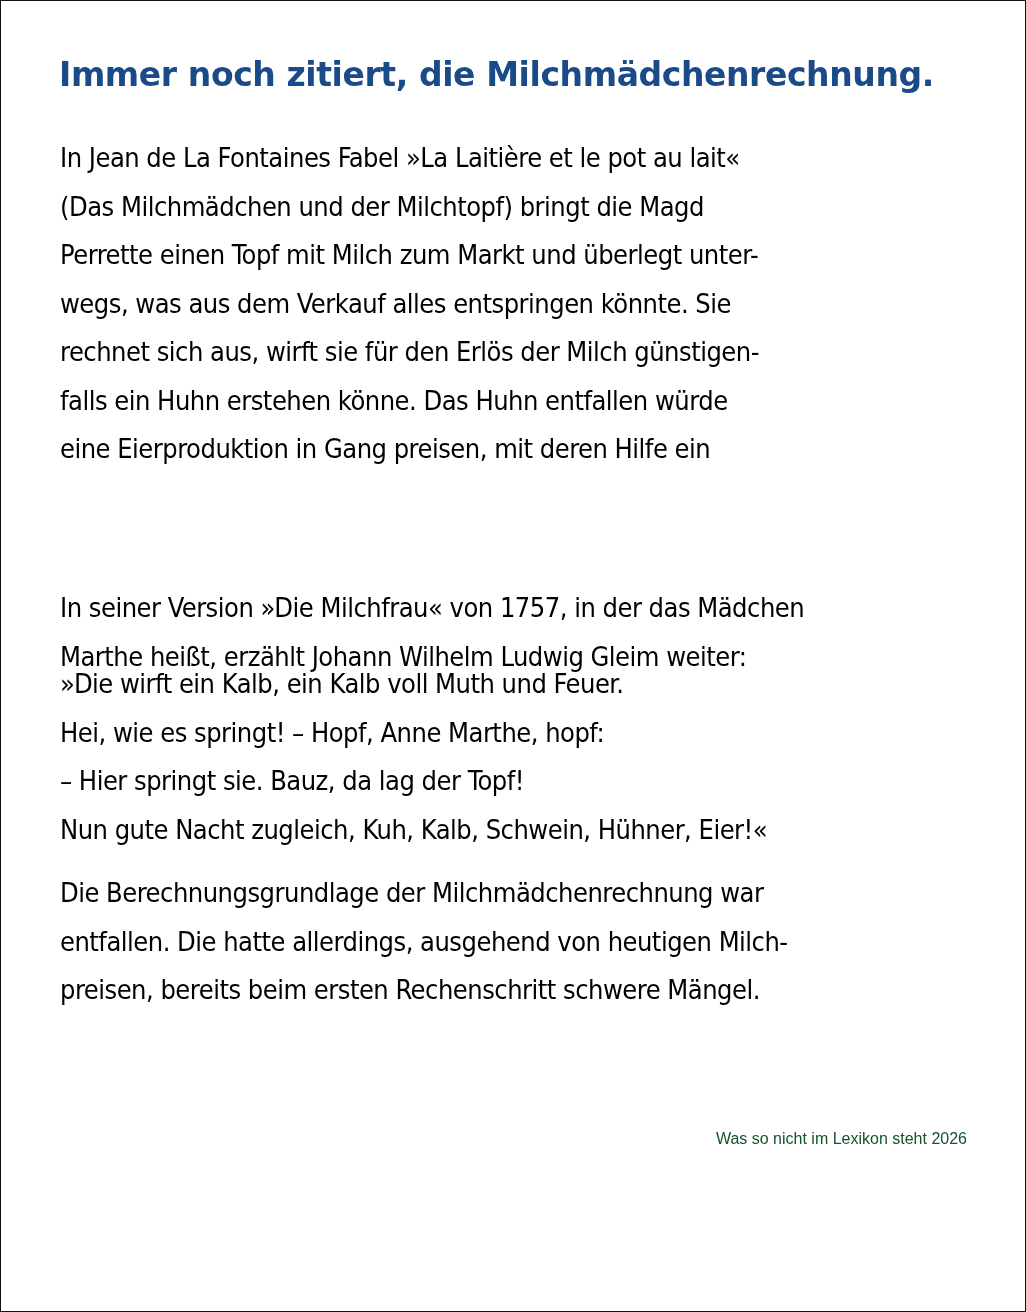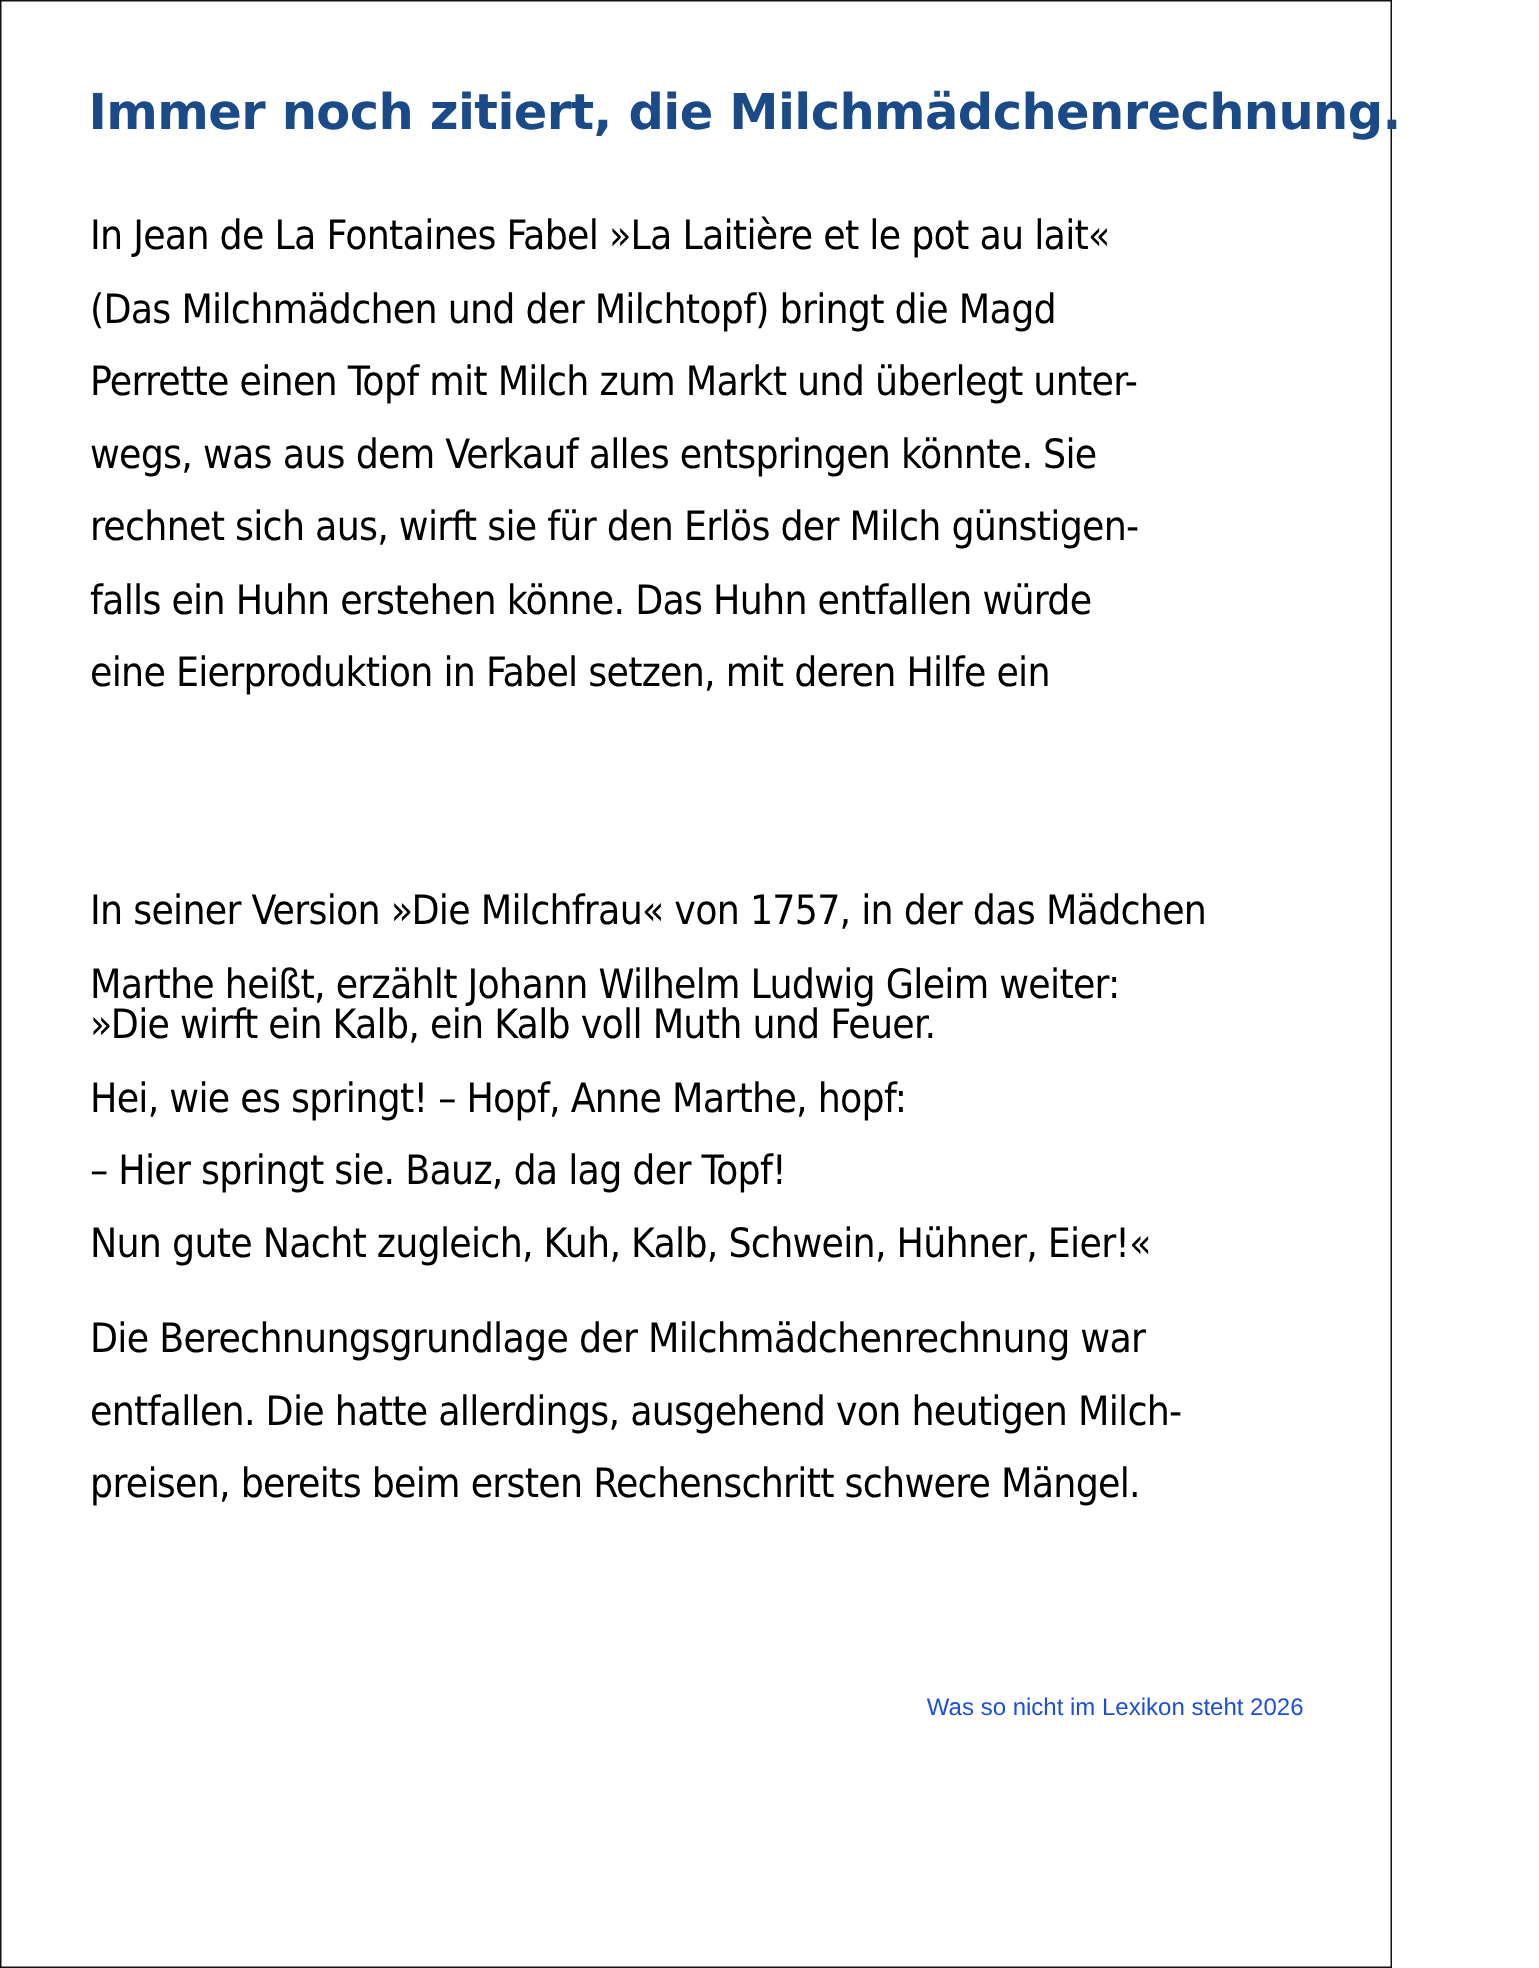--- a/index.html
+++ b/index.html
@@ -1,20 +1,20 @@
 <!DOCTYPE html>
 <html><head>
   <meta charset="utf-8">
   <style>
     html, body { margin: 0; padding: 0; background: #ffffff; }
     body { width: 1026px; height: 1312px; overflow: hidden; }
     .page {
       position: relative;
       box-sizing: border-box;
-      width: 928px;
+      width: 1026px;
       height: 1312px;
       border: 1.5px solid #111;
       background: #fff;
       font-family: "DejaVu Sans", sans-serif;
       color: #2a2a2a;
     }
     .title {
       position: absolute;
       left: 58px;
       top: 50px;
@@ -42,38 +42,38 @@
     .p1 { top: 133px; }
     .p2 { top: 535px; margin-top: 48px; }
     .p3 { top: 659px; }
     .p4 { top: 868px; }
     .footer {
       position: absolute;
       right: 58px;
       top: 1129px;
       font-family: "Liberation Sans", sans-serif;
       font-size: 16px;
-      color: #1d4ed8;
+      color: #14532d;
       white-space: nowrap;
     }
   </style>
 </head>
 <body>
 
 <div class="page">
   <h1 class="title">Immer noch zitiert, die Milchmädchenrechnung.</h1>
 
   <p class="para p1">
     <span class="line">In Jean de La Fontaines Fabel »La Laitière et le pot au lait«</span>
     <span class="line">(Das Milchmädchen und der Milchtopf) bringt die Magd</span>
     <span class="line">Perrette einen Topf mit Milch zum Markt und überlegt unter-</span>
     <span class="line">wegs, was aus dem Verkauf alles entspringen könnte. Sie</span>
     <span class="line">rechnet sich aus, wirft sie für den Erlös der Milch günstigen-</span>
     <span class="line">falls ein Huhn erstehen könne. Das Huhn entfallen würde</span>
-    <span class="line">eine Eierproduktion in Fabel setzen, mit deren Hilfe ein</span>
+    <span class="line">eine Eierproduktion in Gang preisen, mit deren Hilfe ein</span>
   </p>
 
   <p class="para p2">
     <span class="line">In seiner Version »Die Milchfrau« von 1757, in der das Mädchen</span>
     <span class="line">Marthe heißt, erzählt Johann Wilhelm Ludwig Gleim weiter:</span>
   </p>
 
   <p class="para p4">
     <span class="line">Die Berechnungsgrundlage der Milchmädchenrechnung war</span>
     <span class="line">entfallen. Die hatte allerdings, ausgehend von heutigen Milch-</span>

